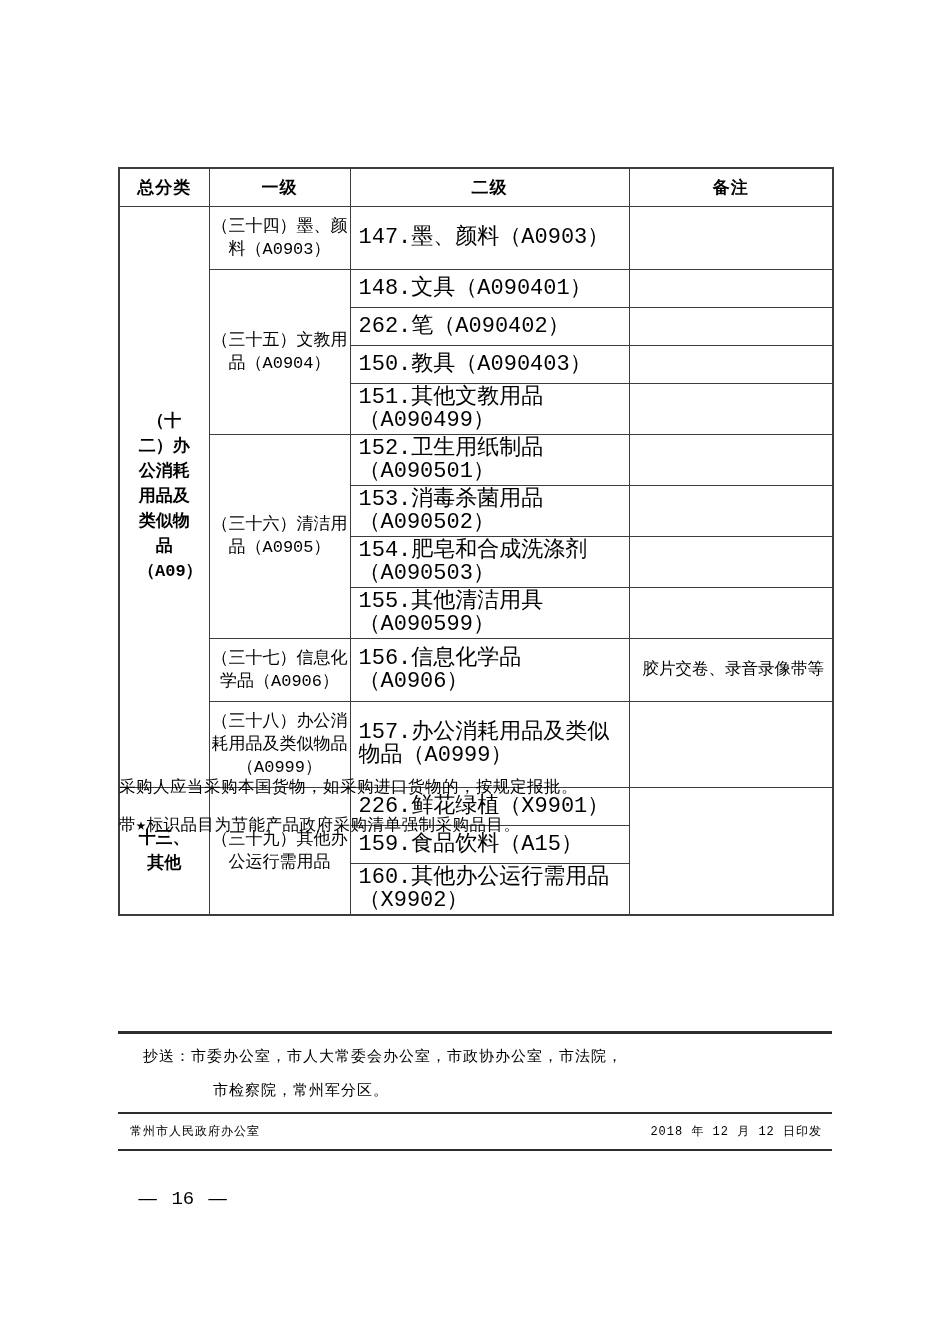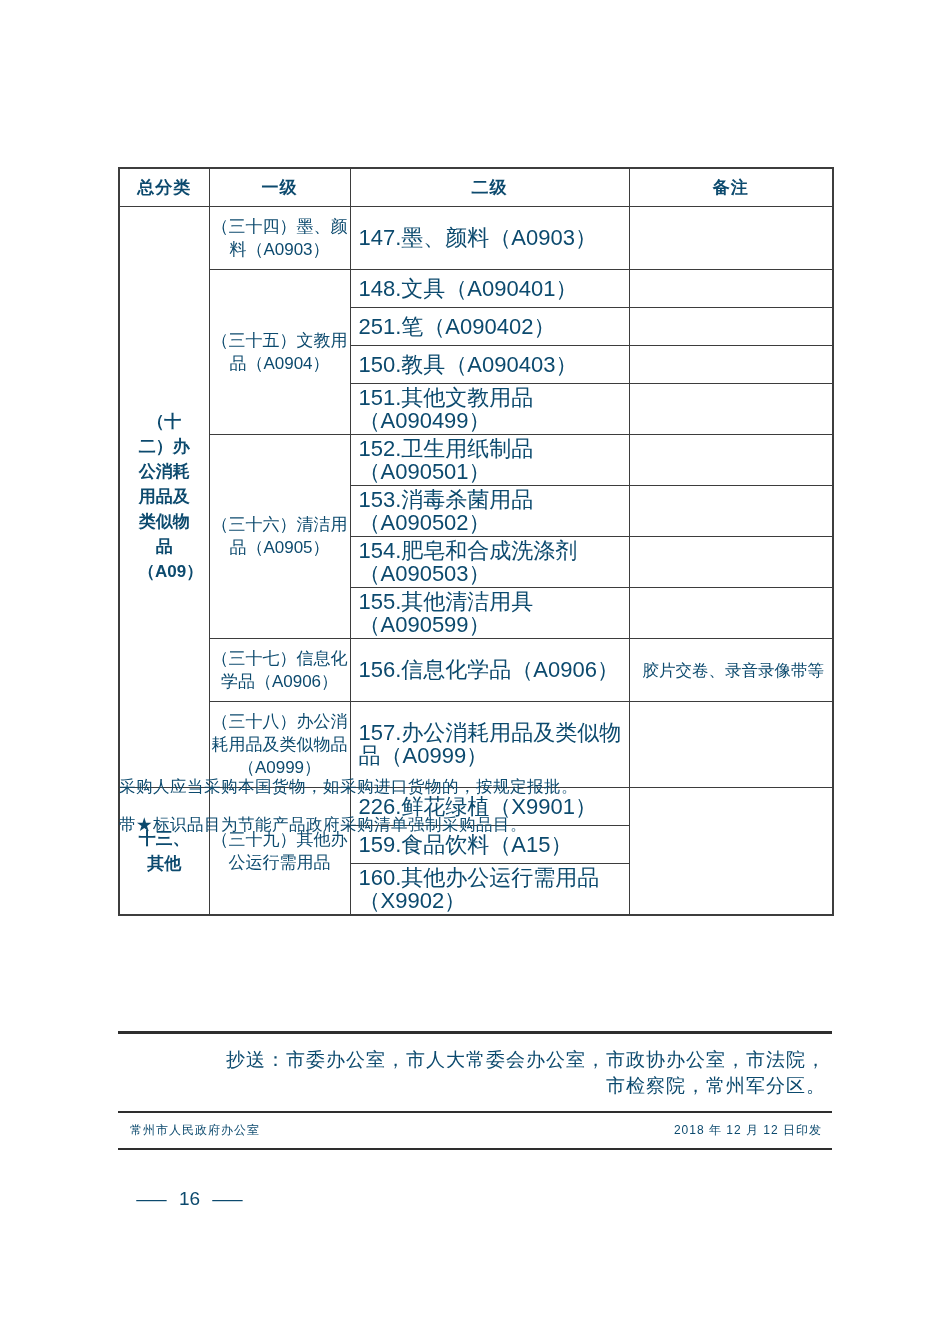--- a/index.html
+++ b/index.html
@@ -1,22 +1,22 @@
 <!DOCTYPE html>
 <html><head>
 <meta charset="utf-8">
 <style>
   * { margin:0; padding:0; box-sizing:border-box; }
   html, body { background:#ffffff; }
   .page {
     position:relative;
     width:950px; height:1341px;
     background:#ffffff;
-    color:#0c4a6e;
-    font-family:Liberation Sans, sans-serif;
+    color:#000000;
+    font-family:Liberation Mono, monospace;
     overflow:hidden;
   }
 
   
   .doc-table {
     position:absolute; left:118px; top:167px;
     width:714px;
     border-collapse:collapse;
     table-layout:fixed;
     border:2px solid #3d3d3d;
@@ -68,25 +68,24 @@
 
   
   .footer {
     position:absolute; left:118px; top:1031px; width:714px;
   }
   .rule { width:100%; background:#2e2e2e; }
   .rule-thick { height:3px; }
   .rule-thin  { height:2px; }
   .cc-block {
     padding:13px 6px 12px 25px;
-    font-size:19px;
+    font-size:15px;
     letter-spacing:1px;
-    text-align:right;
-  }
-  .cc-line-2 { margin-left:70px; }
+  }
+  .cc-line-2 { margin-left:70px; margin-top:15px; }
   .issue-row {
     display:flex; justify-content:space-between; align-items:center;
     padding:9px 10px 9px 12px;
     font-size:12px;
     letter-spacing:1px;
   }
 
   
   .page-number {
     position:absolute; left:142px; top:1188px;
@@ -122,21 +121,21 @@
         <td class="l1">（三十四）墨、颜料（A0903）</td>
         <td class="l2">147.墨、颜料（A0903）</td>
         <td class="rm"></td>
       </tr>
       <tr style="height:38px">
         <td class="l1" rowspan="4">（三十五）文教用品（A0904）</td>
         <td class="l2">148.文具（A090401）</td>
         <td class="rm"></td>
       </tr>
       <tr style="height:38px">
-        <td class="l2">251.笔（A090402）</td>
+        <td class="l2">262.笔（A090402）</td>
         <td class="rm"></td>
       </tr>
       <tr style="height:38px">
         <td class="l2">150.教具（A090403）</td>
         <td class="rm"></td>
       </tr>
       <tr style="height:36px">
         <td class="l2">151.其他文教用品（A090499）</td>
         <td class="rm"></td>
       </tr>

